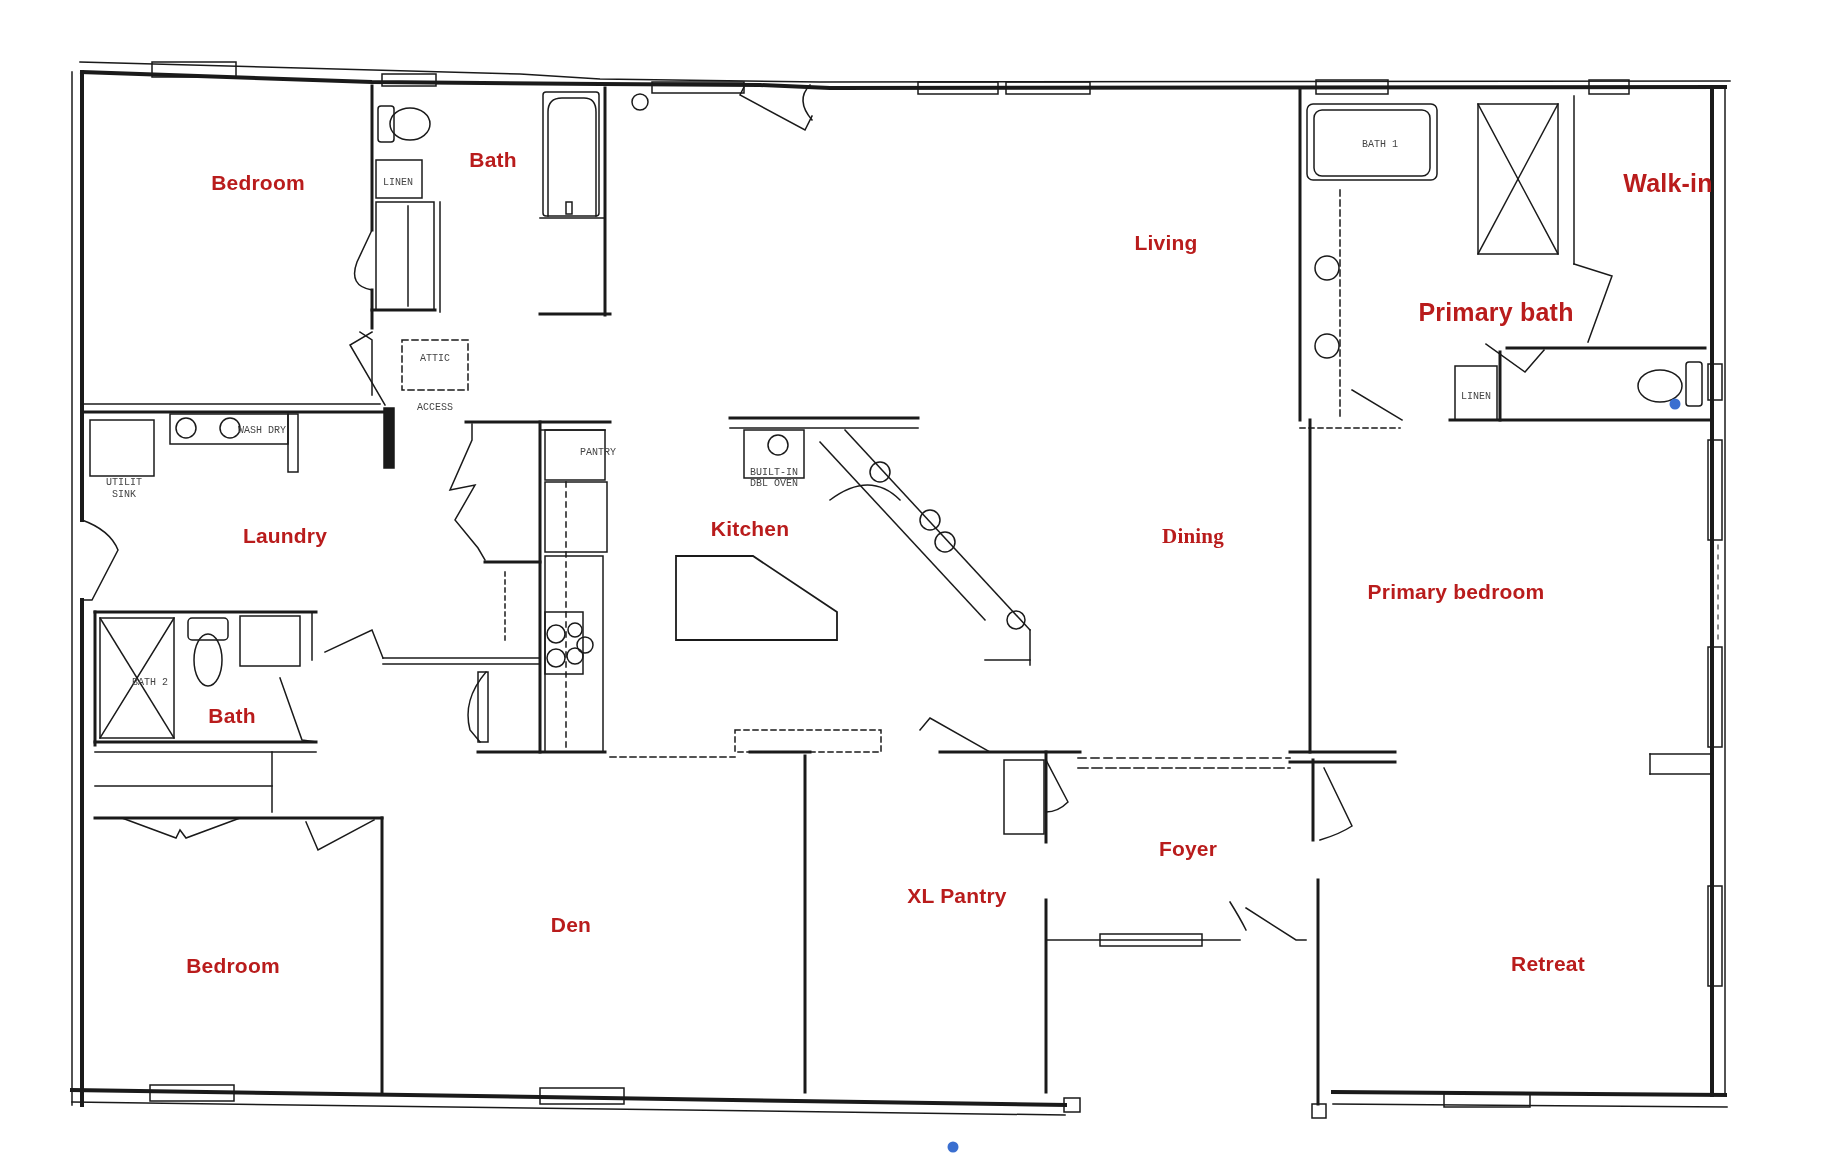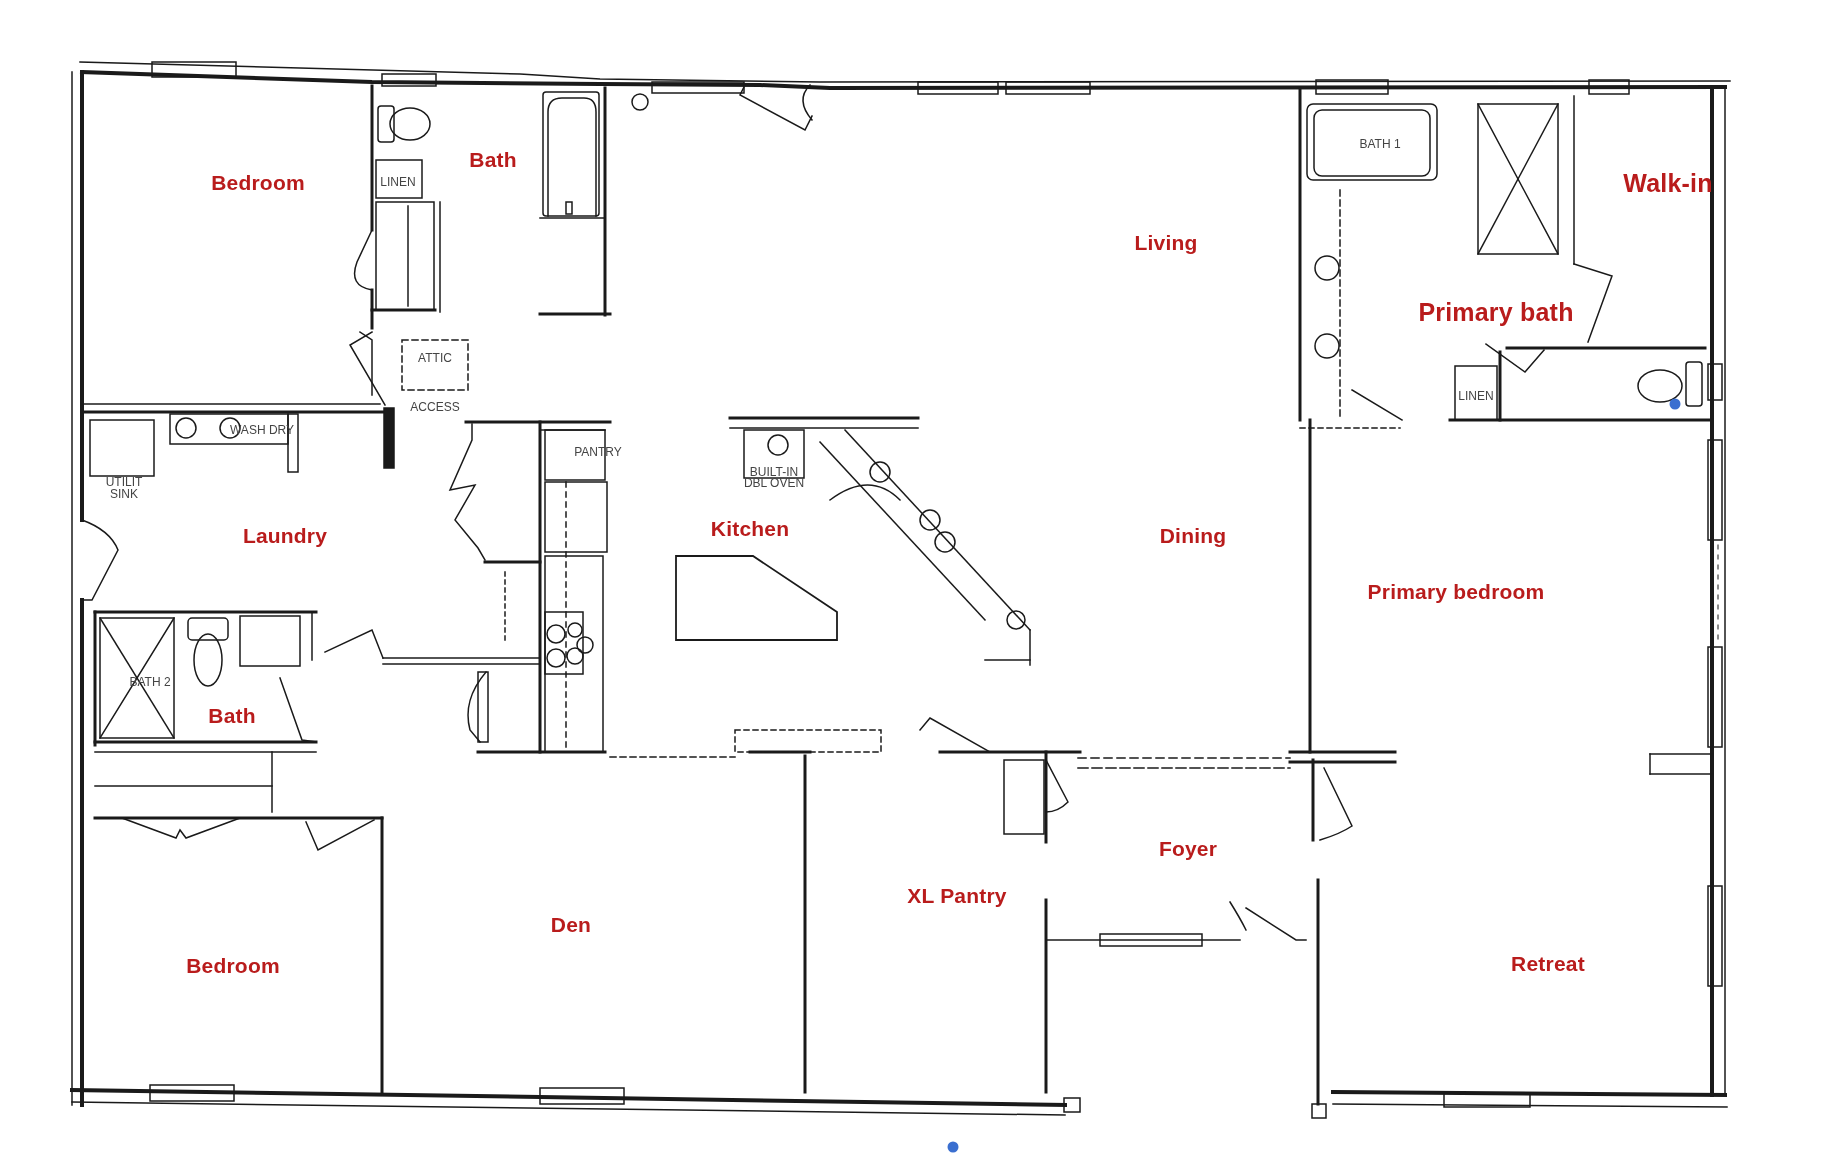--- a/index.html
+++ b/index.html
@@ -11,22 +11,22 @@
     color: #b91c1c;
     font-family: "Liberation Sans", sans-serif;
     font-weight: bold;
     font-size: 21px;
     white-space: nowrap;
     letter-spacing: 0.2px;
   }
   .room-label.small { font-size: 25px; }
   .fixture-text {
     position: absolute;
-    font-family: Liberation Sans, sans-serif;
-    font-size: 12px;
+    font-family: Liberation Mono, monospace;
+    font-size: 10px;
     color: #444;
     white-space: nowrap;
     transform: translate(-50%, -50%);
   }
   .marker-dot {
     position: absolute;
     width: 11px; height: 11px;
     border-radius: 50%;
     background: #3a6fd0;
     transform: translate(-50%, -50%);
@@ -302,21 +302,21 @@
   </g>
 </svg>
 
 <div class="room-label" style="left:258px;top:183px;">Bedroom</div>
 <div class="room-label" style="left:493px;top:160px;">Bath</div>
 <div class="room-label" style="left:1166px;top:243px;">Living</div>
 <div class="room-label small" style="left:1668px;top:183px;">Walk-in</div>
 <div class="room-label small" style="left:1461px;top:312px;margin-left:35px;">Primary bath</div>
 <div class="room-label" style="left:285px;top:536px;">Laundry</div>
 <div class="room-label" style="left:750px;top:529px;">Kitchen</div>
-<div class="room-label" style="left:1193px;top:536px;">Dining</div>
+<div class="room-label" style="left:1193px;top:536px;font-family:Liberation Serif, serif;">Dining</div>
 <div class="room-label" style="left:1456px;top:592px;">Primary bedroom</div>
 <div class="room-label" style="left:232px;top:716px;">Bath</div>
 <div class="room-label" style="left:1188px;top:849px;">Foyer</div>
 <div class="room-label" style="left:957px;top:896px;">XL Pantry</div>
 <div class="room-label" style="left:571px;top:925px;">Den</div>
 <div class="room-label" style="left:233px;top:966px;">Bedroom</div>
 <div class="room-label" style="left:1548px;top:964px;">Retreat</div>
 
 <div class="fixture-text" style="left:398px;top:182px;">LINEN</div>
 <div class="fixture-text" style="left:435px;top:358px;">ATTIC</div>

